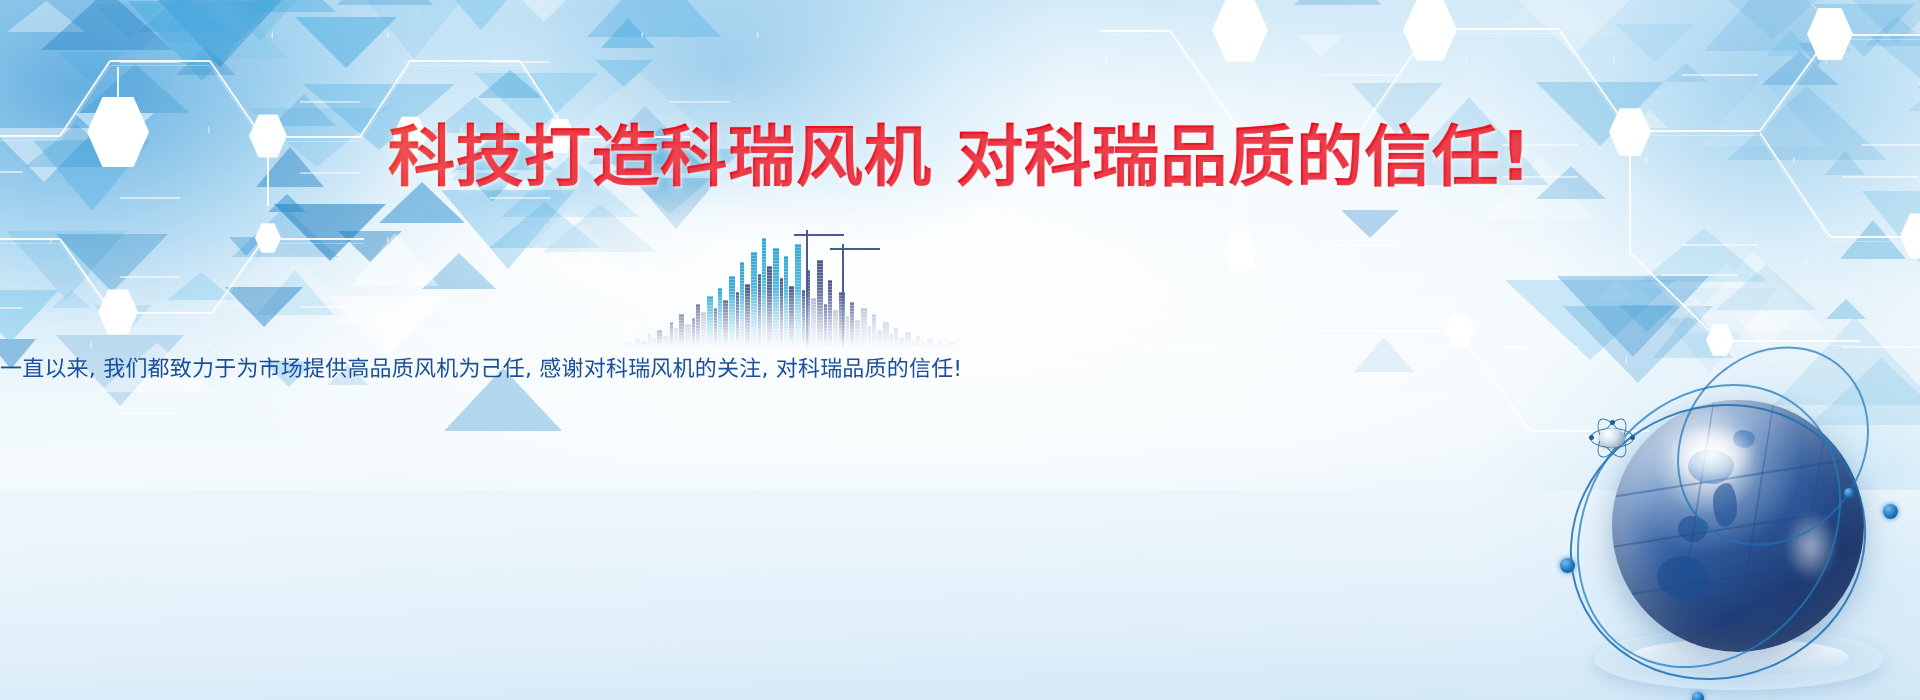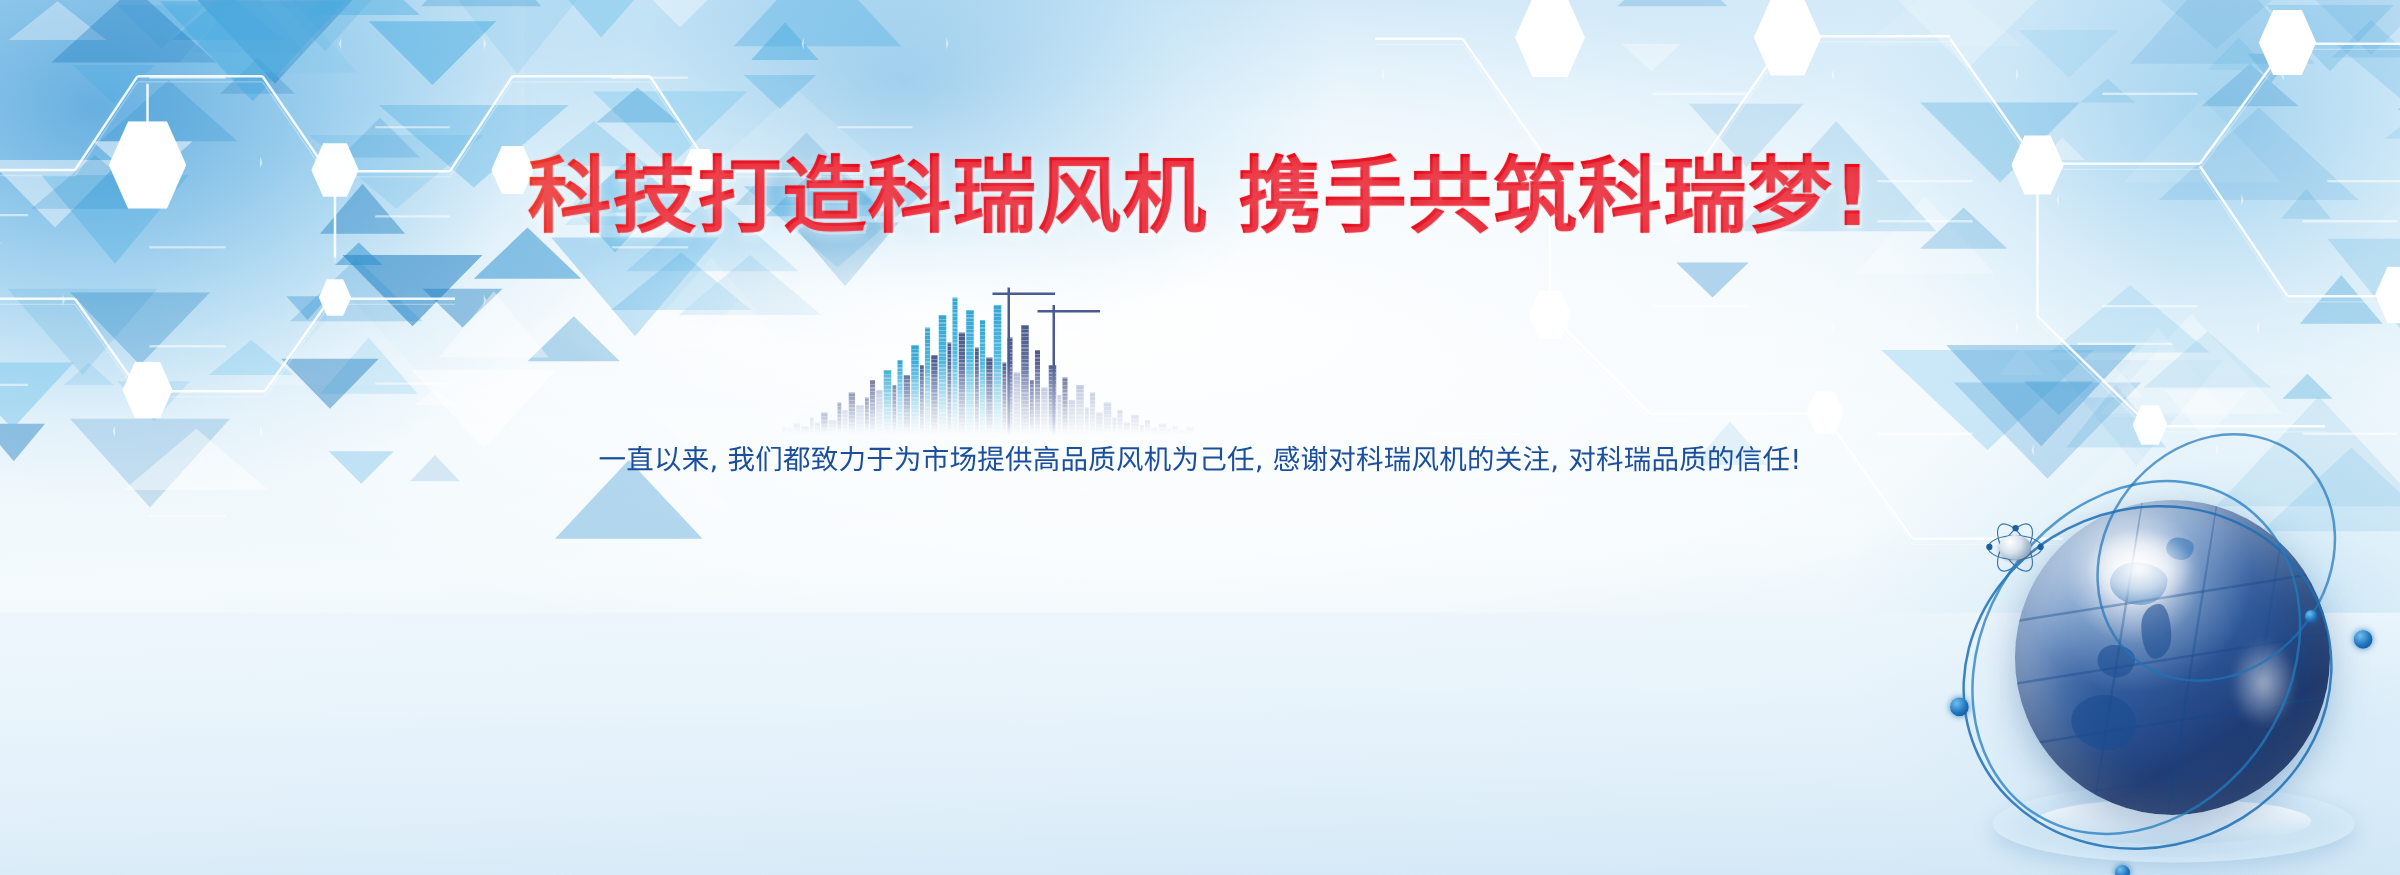--- a/index.html
+++ b/index.html
@@ -203,21 +203,21 @@
   }
   .headline .hl-inner {
     background:linear-gradient(105deg, #f07020 0%, #e8201a 7%, #e60012 22%, #e30010 70%, #e40713 100%);
     -webkit-background-clip:text; background-clip:text;
     color:transparent;
     -webkit-text-fill-color:transparent;
   }
 
   .subtitle {
     position:absolute; left:0; right:0; top:354px;
-    text-align:center;
+    text-align:left;
     font-size:22px; line-height:1.4;
     color:#1b4f9c;
     font-family:"DejaVu Sans", "Liberation Sans", sans-serif;
     letter-spacing:0.2px;
     white-space:nowrap;
   }
   .subtitle-en {
     position:absolute; left:0; right:0; top:385px;
     text-align:center;
     font-size:13px; line-height:1.4;
@@ -586,19 +586,19 @@
       <div class="ring r2"></div>
       <div class="ring r3"></div>
       <div class="core"></div>
       <div class="nub" style="left:-1px; top:13px;"></div>
       <div class="nub" style="right:-1px; top:13px;"></div>
       <div class="nub" style="left:20px; top:-2px;"></div>
     </div>
   </div>
 
   <div class="headline">
-    <span class="hl-inner">科技打造科瑞风机 携手共筑科瑞梦!</span>
+    <span class="hl-inner">科技打造科瑞风机 对科瑞品质的信任!</span>
   </div>
 
   <div class="subtitle">一直以来, 我们都致力于为市场提供高品质风机为己任, 感谢对科瑞风机的关注, 对科瑞品质的信任!</div>
 
 
 </div>
 
 </body></html>

